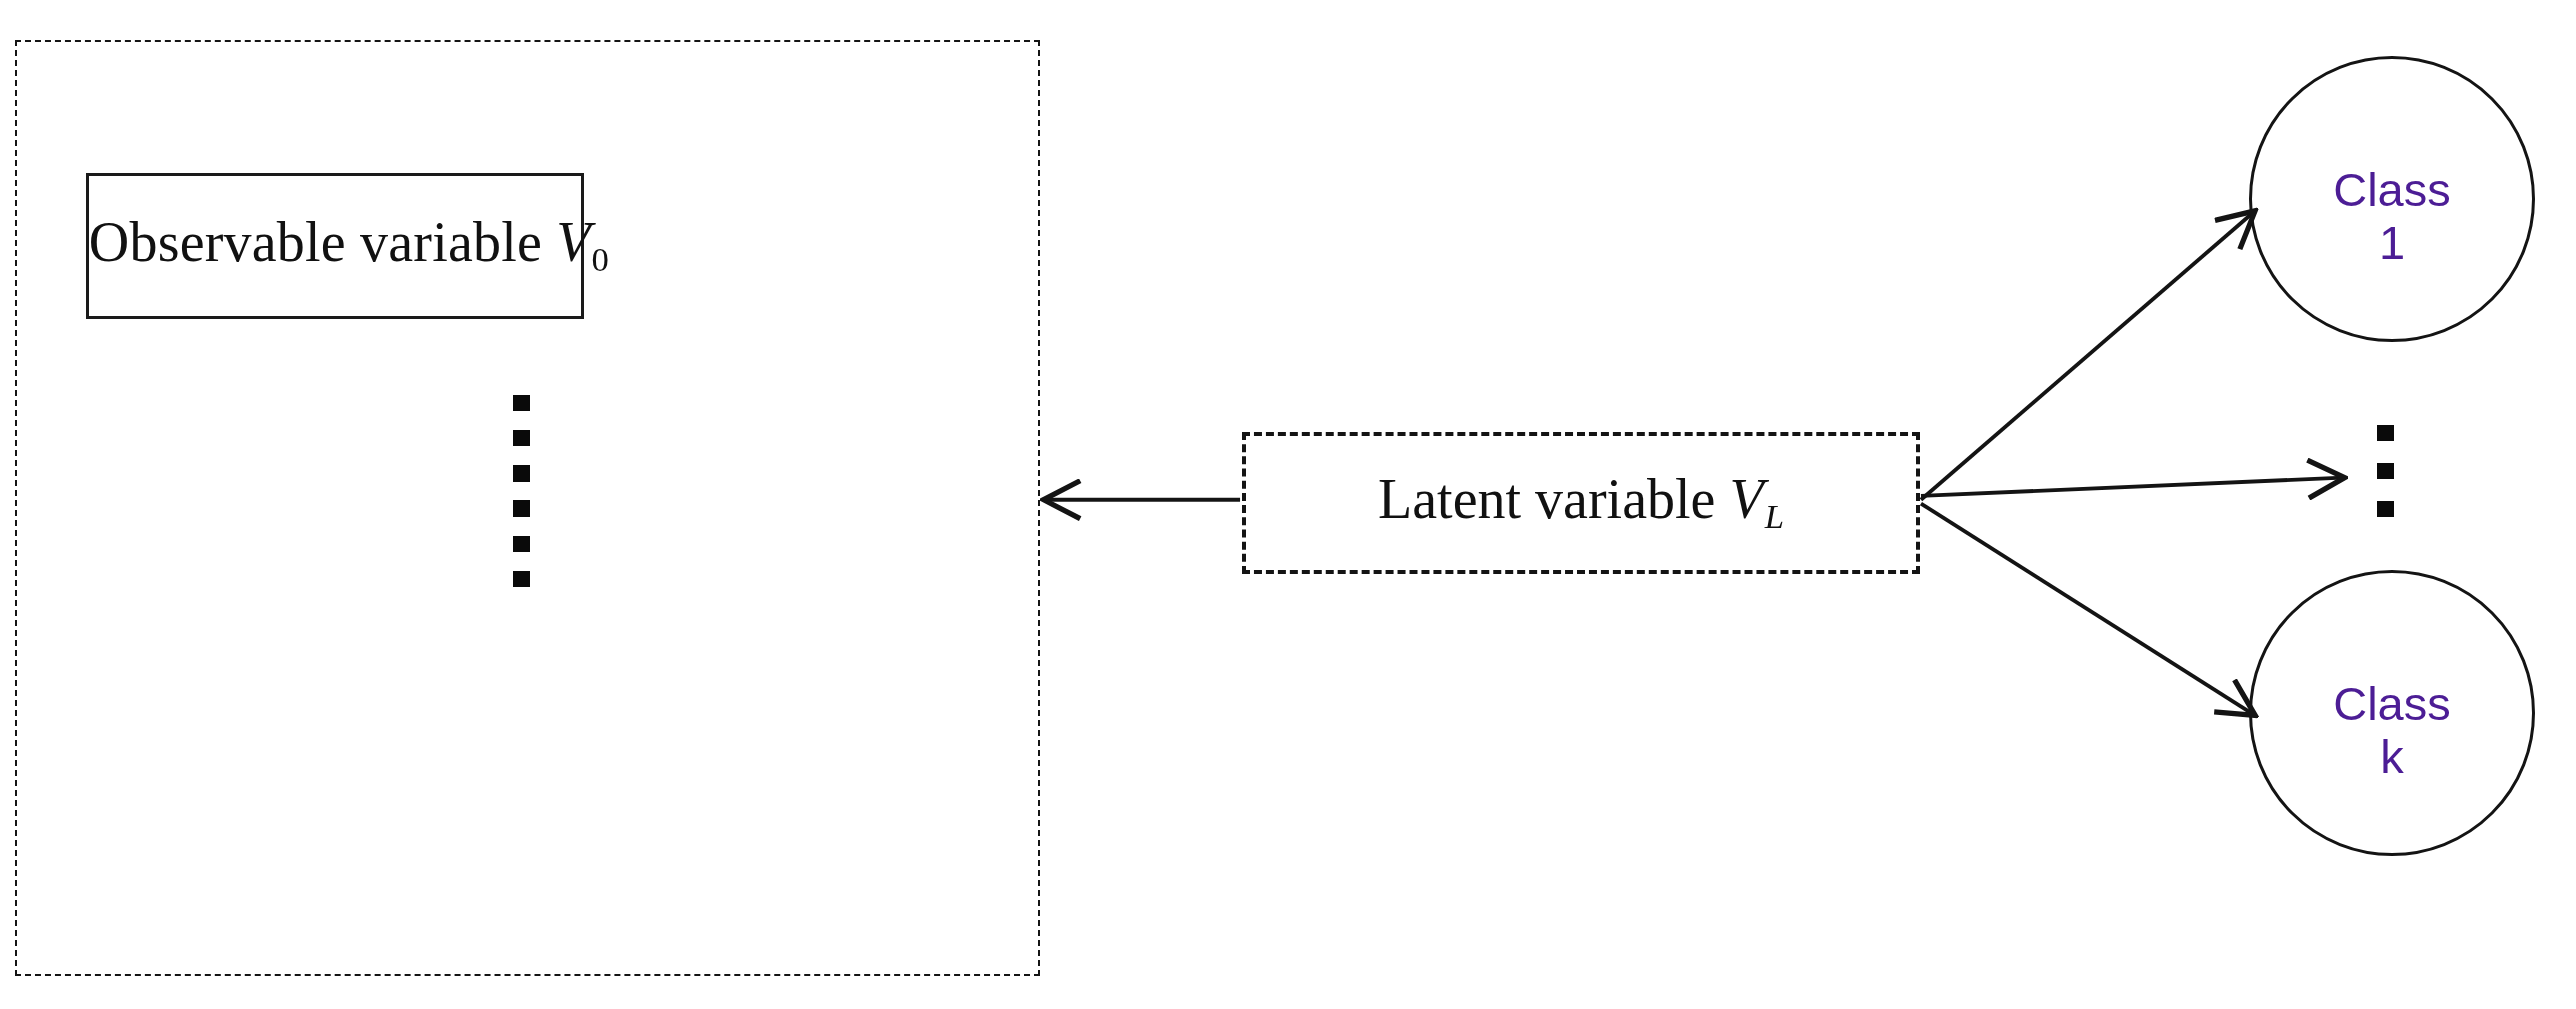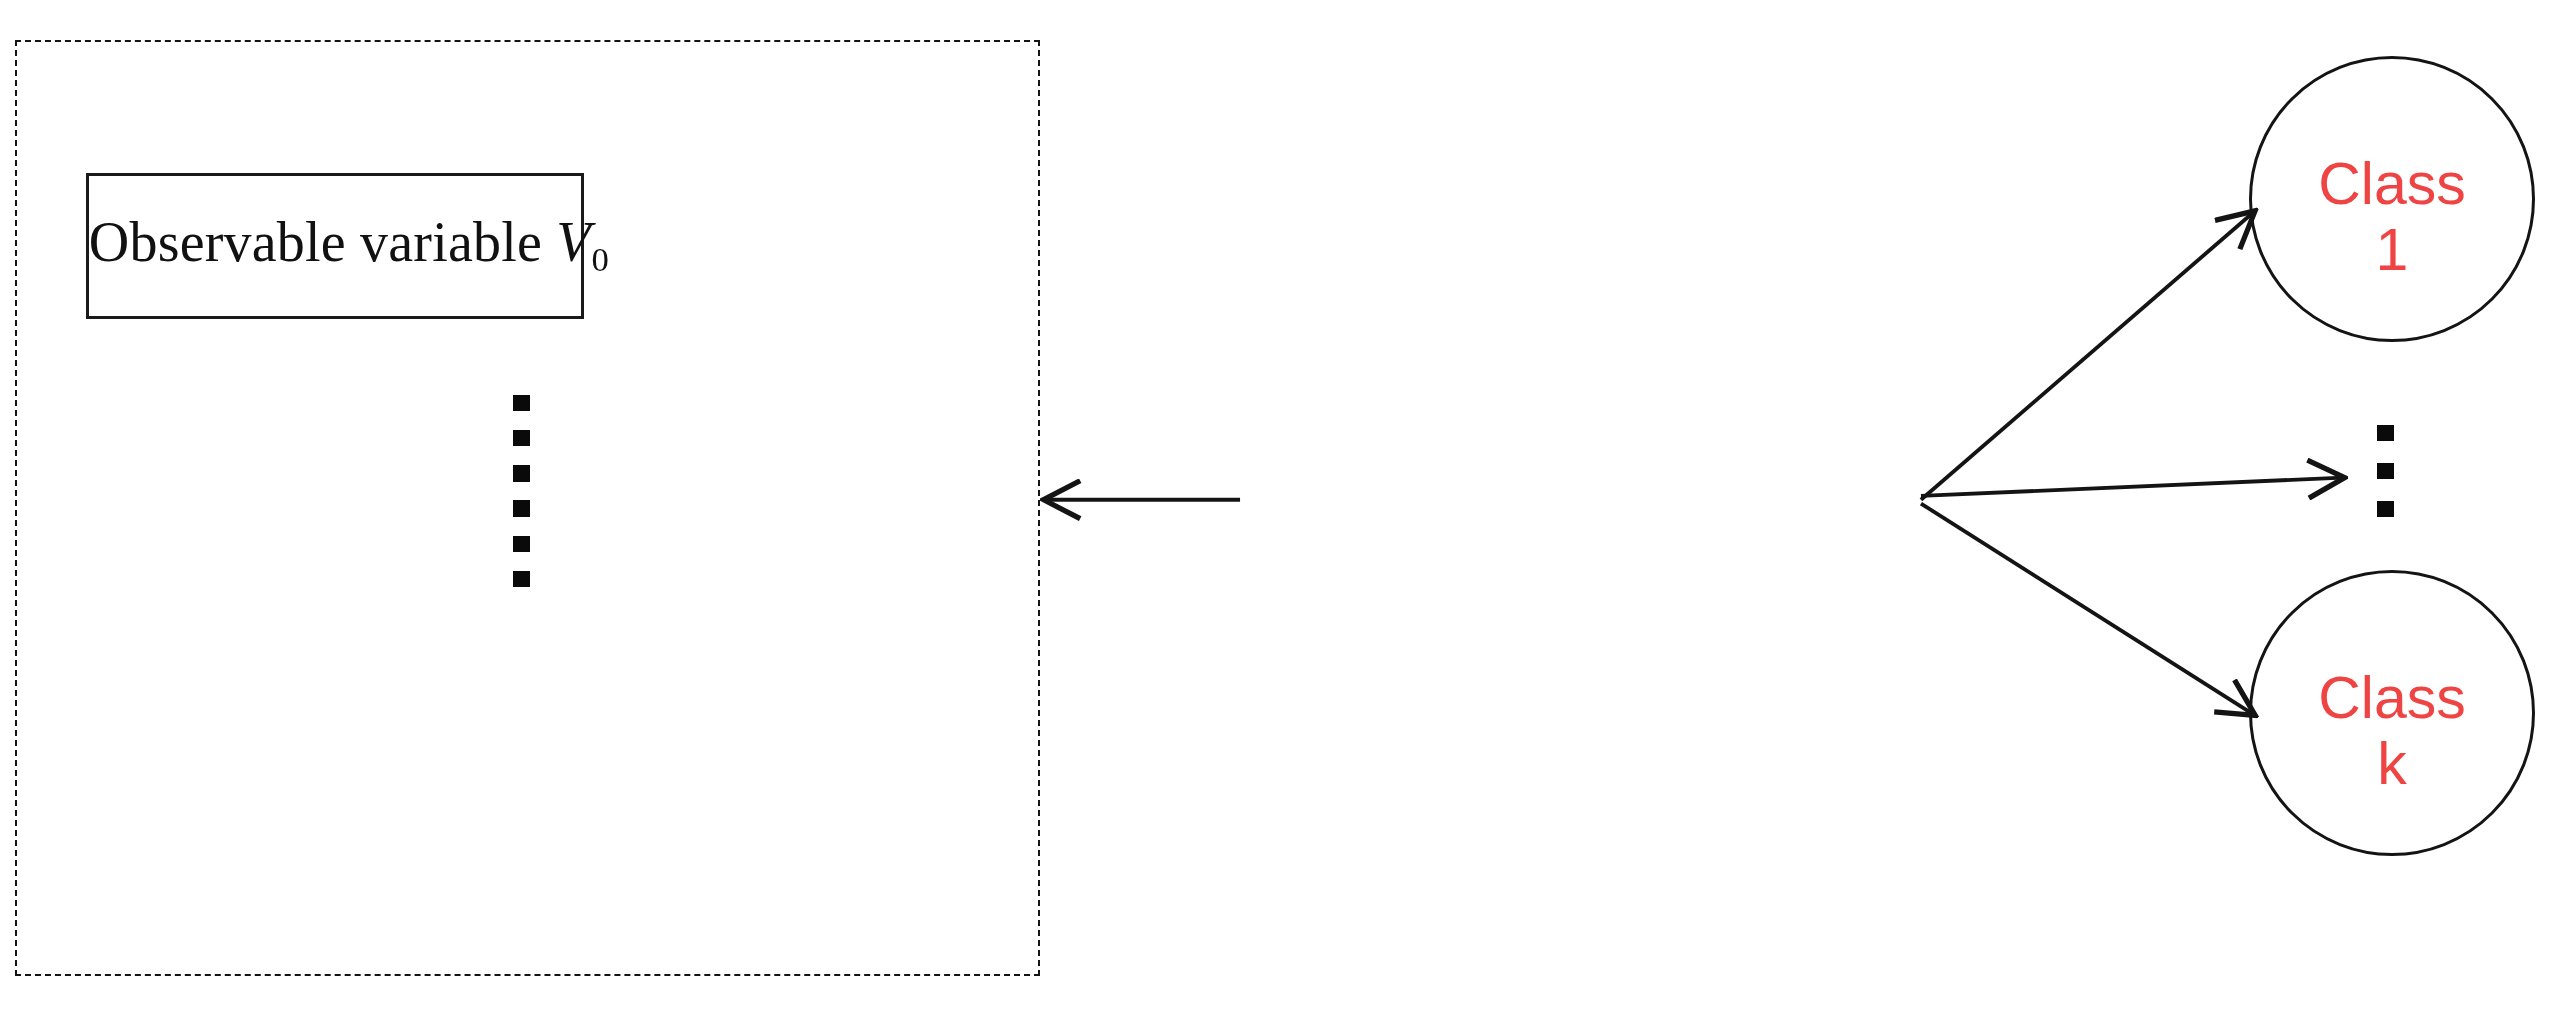--- a/index.html
+++ b/index.html
@@ -152,23 +152,23 @@
     border: 3.8px solid #141414;
     border-radius: 50%;
     background: #ffffff;
     display: flex;
     align-items: center;
     justify-content: center;
     text-align: center;
   }
   .class-circle .circle-label {
     font-family: "Liberation Sans", "DejaVu Sans", sans-serif;
-    font-size: 59px;
+    font-size: 47px;
     line-height: 1.12;
-    color: #ef4444;
+    color: #4c1d95;
     width: 80%;
     margin-top: 36px;
   }
   #class-circle-1 {
     left: 2249px;
     top: 56px;
     width: 286px;
     height: 286px;
   }
   #class-circle-k {
@@ -202,20 +202,23 @@
   <div class="vdots" id="observable-vdots">
     <span class="dot"></span>
     <span class="dot"></span>
     <span class="dot"></span>
     <span class="dot"></span>
     <span class="dot"></span>
     <span class="dot"></span>
   </div>
 
 
+  <div class="latent-box" id="latent-box">
+    <span class="box-label"><span>Latent variable </span><span class="var-sym">V</span><span class="var-sub-italic">L</span></span>
+  </div>
 
   <div class="class-circle" id="class-circle-1">
     <span class="circle-label"><span>Class</span><br><span>1</span></span>
   </div>
 
   <div class="vdots" id="class-vdots">
     <span class="dot"></span>
     <span class="dot"></span>
     <span class="dot"></span>
   </div>

